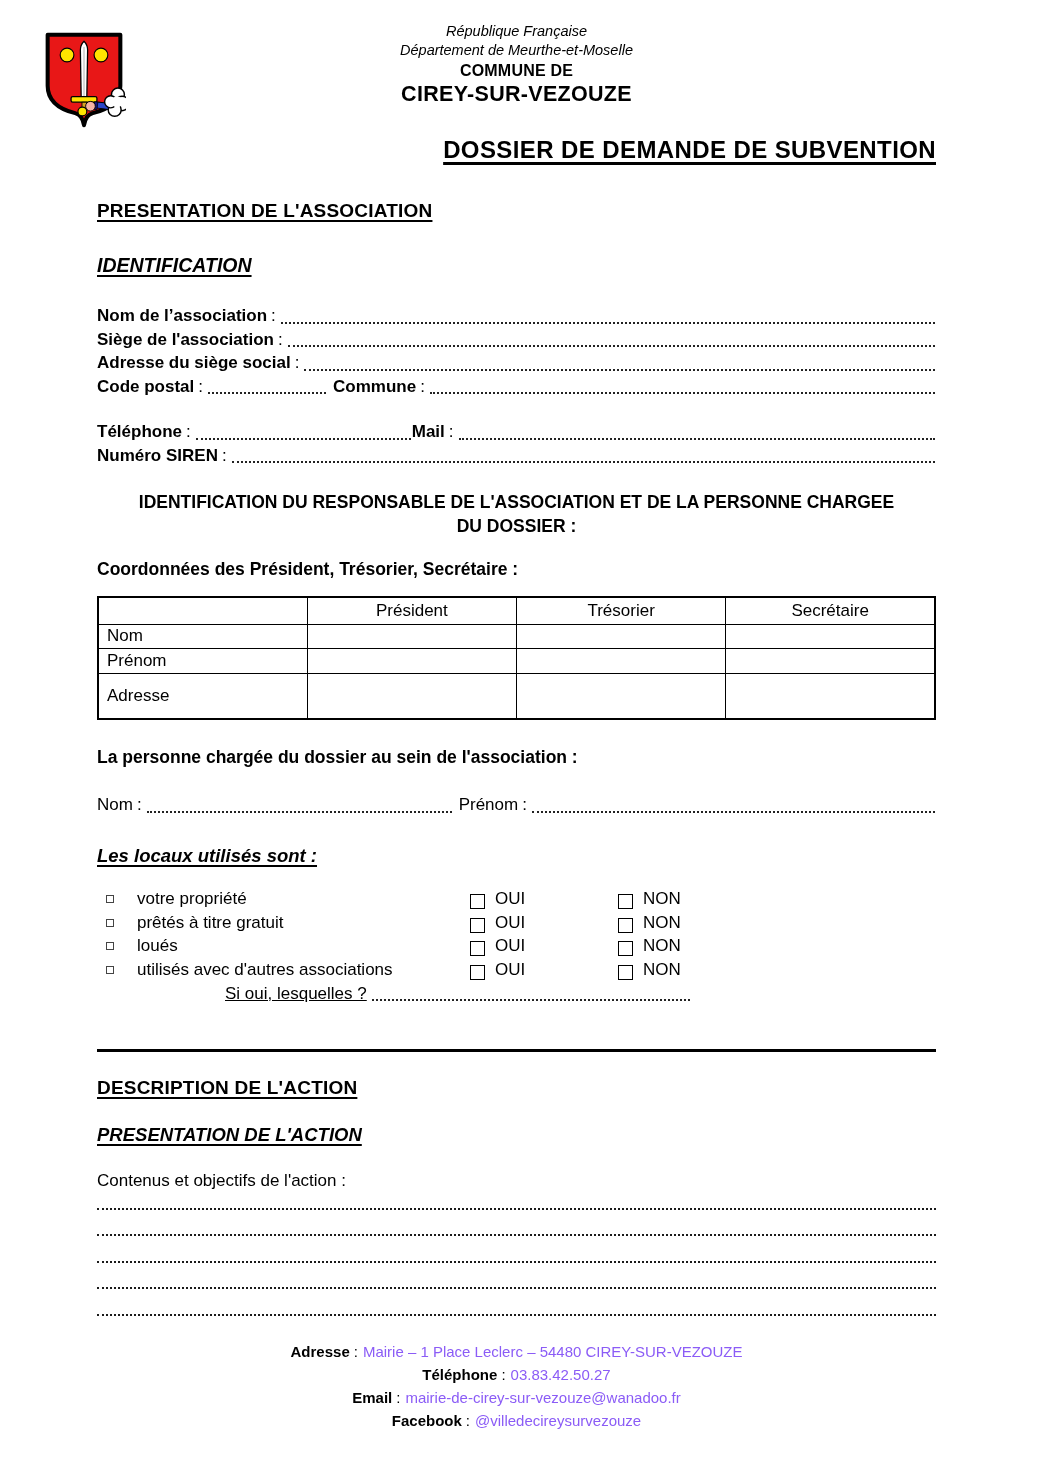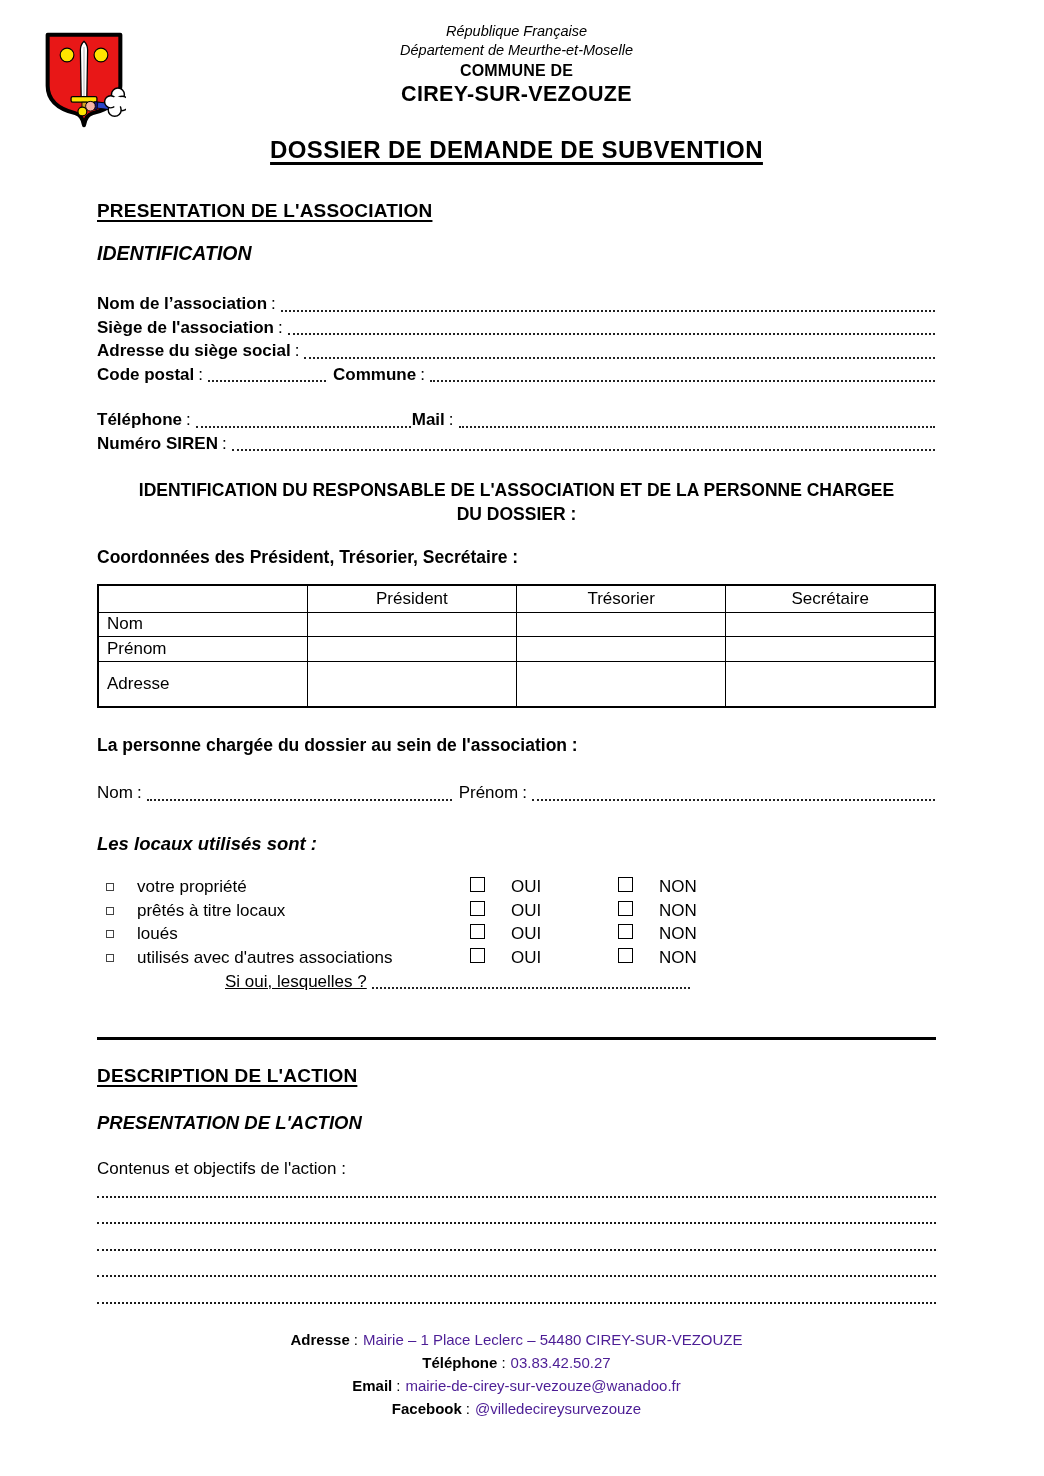--- a/index.html
+++ b/index.html
@@ -13,29 +13,29 @@
     padding:22px 108px 0 97px;
     overflow:hidden;
   }
   
   .coat{position:absolute;left:42px;top:24px;width:84px;height:112px;}
   .hdr{text-align:center;}
   .hdr .it{font-style:italic;font-size:14.5px;line-height:19px;}
   .hdr .b1{font-weight:bold;font-size:16px;line-height:21px;letter-spacing:.2px;}
   .hdr .b2{font-weight:bold;font-size:21.5px;line-height:27px;letter-spacing:.3px;}
   .doc-title{
-    margin:27px 0 0;text-align:center;
+    margin:27px 0 0;text-align:right;
     font-size:24px;font-weight:bold;letter-spacing:.4px;line-height:30px;
     text-decoration:underline;text-decoration-thickness:2.5px;text-underline-offset:4px;
   }
   
   .h2{margin:34px 0 0;font-size:19px;font-weight:bold;line-height:24px;letter-spacing:.2px;
       text-decoration:underline;text-decoration-thickness:2px;text-underline-offset:3px;}
-  .h3{margin:18px 0 0;font-size:19.5px;font-weight:bold;font-style:italic;line-height:25px;
-      text-decoration-thickness:2px;text-underline-offset:3px;}
+  .h3{margin:30px 0 0;font-size:19.5px;font-weight:bold;font-style:italic;line-height:25px;
+      text-decoration:underline;text-decoration-thickness:2px;text-underline-offset:3px;}
   .h4{margin:24px 0 0;font-size:17.5px;font-weight:bold;line-height:23.5px;text-align:center;}
   .boldline{margin:26px 0 0;font-size:17.5px;font-weight:bold;line-height:23.5px;}
   
   .fgroup{margin-top:26px;}
   .fl{display:flex;align-items:flex-end;font-size:17px;line-height:23.5px;}
   .fl .b{font-weight:bold;white-space:nowrap;flex:none;}
   .fl .r{white-space:nowrap;flex:none;}
   .colon{flex:none;margin-left:4px;}
   .lead{flex:1 1 auto;border-bottom:2px dotted #222;margin:0 1px 4px 5px;min-width:18px;}
   .lead.f118{flex:0 0 118px;}
@@ -49,34 +49,34 @@
   .tbl .hc{text-align:center;height:26px;}
   .row-nom td{height:23px;}
   .row-prenom td{height:24px;}
   .row-adresse td{height:44px;}
   
   .locrows{margin-top:20px;font-size:17px;}
   .locrow{display:flex;align-items:center;height:23.5px;}
   .blt{flex:0 0 40px;box-sizing:border-box;padding-left:9px;display:flex;align-items:center;}
   .sq{width:6px;height:6px;border:1.2px solid #444;display:inline-block;}
   .loclbl{flex:0 0 333px;}
-  .opt{flex:0 0 148px;display:flex;align-items:flex-start;gap:16px;}
+  .opt{flex:0 0 148px;display:flex;align-items:flex-end;}
   .opt.last{flex:1 1 auto;}
   .cb{width:13px;height:13px;border:1.6px solid #000;margin-right:10px;flex:none;display:inline-block;}
   .sioui{display:flex;align-items:flex-end;font-size:17px;line-height:23.5px;margin-left:128px;text-decoration:underline;}
   
   .rule{height:0;border:none;border-top:3.5px solid #000;margin:44px 0 0;}
   .dotlines{margin-top:0;}
   .dotline{height:24.5px;border-bottom:2.2px dotted #1a1a1a;}
   .dotline:first-child{height:15px;}
   
   .footer{margin-top:24px;text-align:center;font-size:15px;line-height:23px;}
   .footer .lab{font-weight:bold;color:#000;}
   .fcolon{margin:0 5px 0 4px;}
-  .footer .val{color:#4c1d95;text-align:center;}
+  .footer .val{color:#8b5cf6;text-align:center;}
 </style>
 </head>
 <body>
 
 <div class="page">
 
   <svg class="coat" viewBox="0 0 104 122" aria-hidden="true">
     <path d="M7,5 H97 V68 C97,90 79,98 63,102 C55,104 53,110.5 52,117 C51,110.5 49,104 41,102 C25,98 7,90 7,68 Z" fill="#e81717" stroke="#000" stroke-width="5" stroke-linejoin="round"></path>
     <circle cx="31" cy="30" r="8.5" fill="#ffe400" stroke="#000" stroke-width="1.4"></circle>
     <circle cx="73" cy="30" r="8.5" fill="#ffe400" stroke="#000" stroke-width="1.4"></circle>
@@ -216,21 +216,21 @@
         </span>
       <span class="opt last">
           <span class="cb"></span>
           <span>NON</span>
         </span>
     </div>
     <div class="locrow">
       <span class="blt">
           <span class="sq"></span>
         </span>
-      <span class="loclbl">prêtés à titre locaux</span>
+      <span class="loclbl">prêtés à titre gratuit</span>
       <span class="opt">
           <span class="cb"></span>
           <span>OUI</span>
         </span>
       <span class="opt last">
           <span class="cb"></span>
           <span>NON</span>
         </span>
     </div>
     <div class="locrow">

